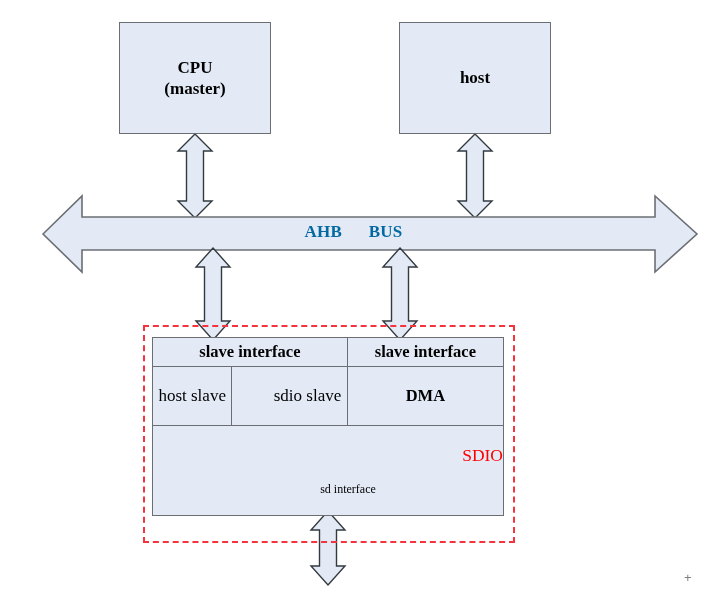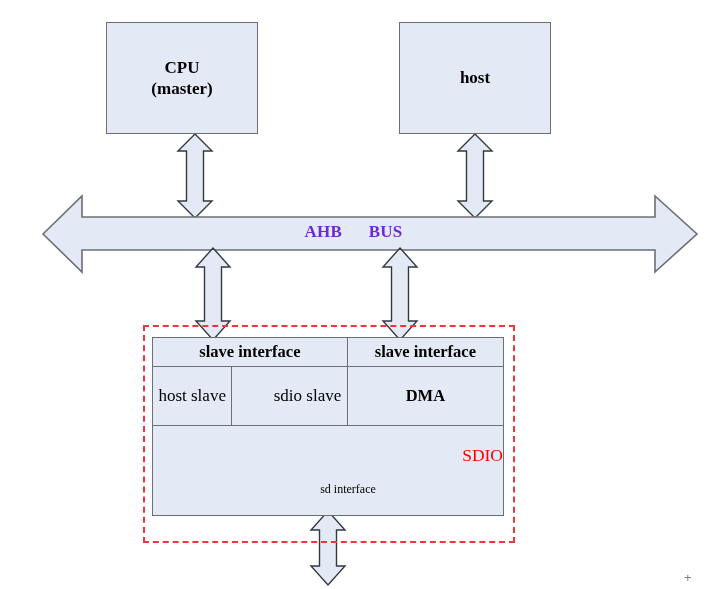--- a/index.html
+++ b/index.html
@@ -28,40 +28,40 @@
     box-sizing: border-box;
     display: flex;
     align-items: center;
     justify-content: center;
     text-align: center;
     font-weight: bold;
     font-size: 17px;
     color: #000000;
     line-height: 1.25;
   }
-  #cpu-box { left: 106px; top: 22px; width: 152px; height: 112px; }
+  #cpu-box { left: 119px; top: 22px; width: 152px; height: 112px; }
   #slave-box { left: 399px; top: 22px; width: 152px; height: 112px; }
 
   .svg-layer {
     position: absolute;
     left: 0; top: 0;
     width: 707px;
     height: 589px;
     pointer-events: none;
   }
 
   .bus-label {
     position: absolute;
     left: 0;
     top: 222px;
     width: 707px;
     text-align: center;
     font-weight: bold;
     font-size: 17px;
-    color: #6d28d9;
+    color: #0369a1;
     letter-spacing: 0.2px;
     white-space: pre;
   }
 
   
   #sdio-dashed {
     position: absolute;
     left: 143px;
     top: 325px;
     width: 372px;

